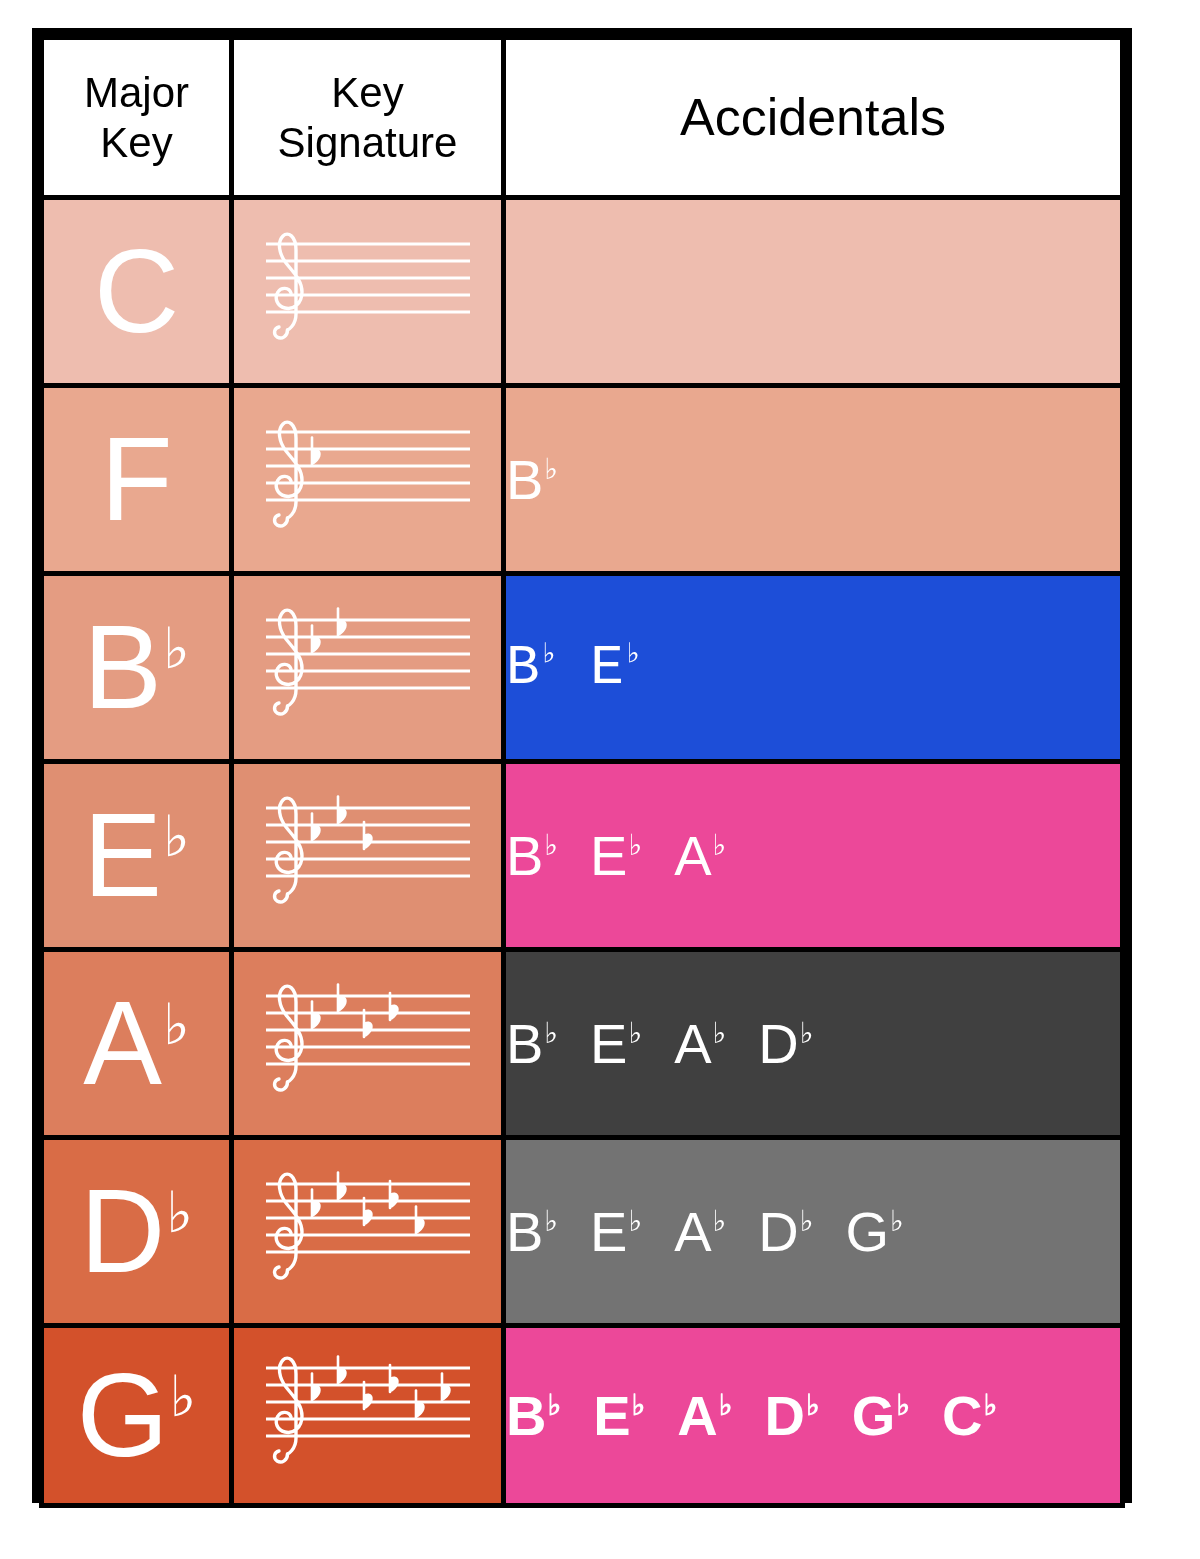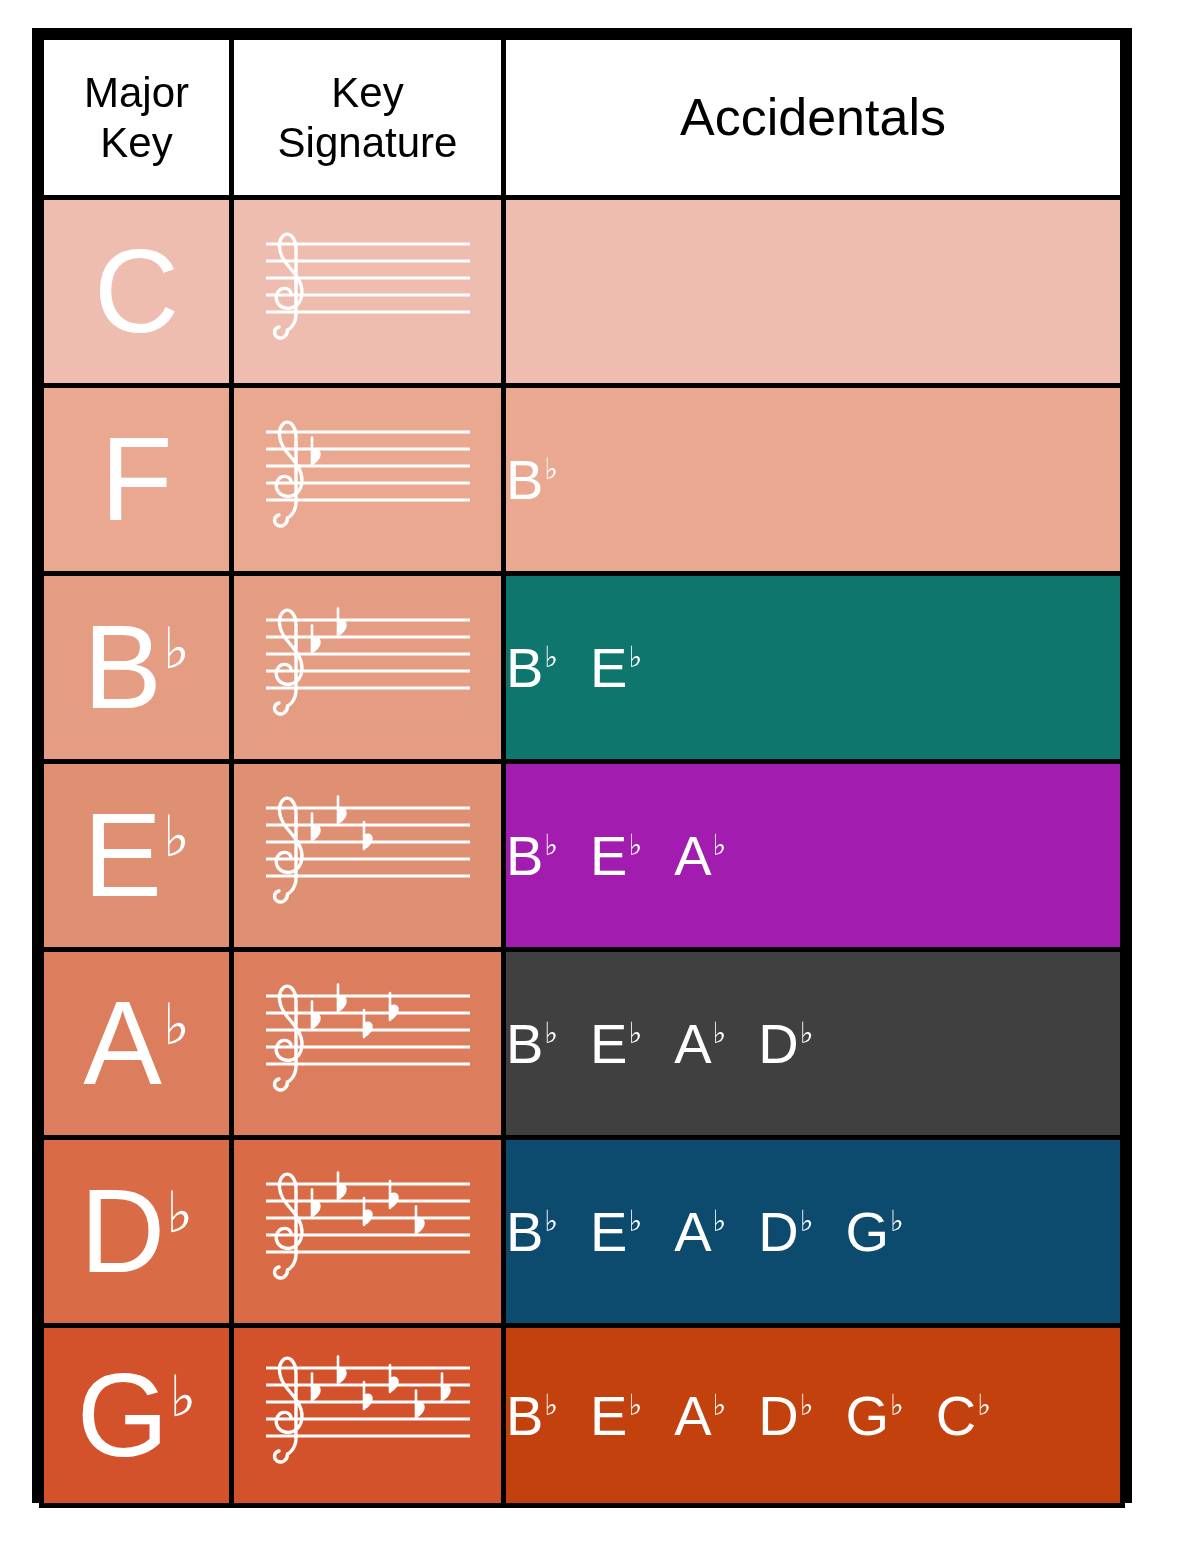--- a/index.html
+++ b/index.html
@@ -266,21 +266,21 @@
       <path d="M 86 10.5 L 86 37.5" stroke="#ffffff" stroke-width="2.6" fill="none" stroke-linecap="round"></path>
       <path d="M 86 23
                C 95 18.5, 99 29.5, 88.2 37
                L 86 37.5
                Z" fill="#ffffff"></path>
     </g>
                 </g>
           </svg>
             </div>
           </td>
-          <td class="acc-cell" style="background: #0f766e;">
+          <td class="acc-cell" style="background: #1d4ed8; font-family: Liberation Mono, monospace;">
             <div class="acc-list"><span class="acc-item"><span>B</span><span class="flat">♭</span></span><span class="acc-item"><span>E</span><span class="flat">♭</span></span></div>
           </td>
         </tr>
         <tr>
           <td class="key-cell" style="background: rgb(223, 143, 114);"><span class="keyname">E<span class="flat">♭</span></span></td>
           <td class="sig-cell" style="background: rgb(223, 143, 114);">
             <div class="staff-holder">
               <svg class="staff" width="232" height="140" viewBox="0 0 232 140" xmlns="http://www.w3.org/2000/svg">
             <g>
                   <line x1="14" y1="22" x2="218" y2="22" stroke="#ffffff" stroke-width="3.2"></line>
@@ -324,21 +324,21 @@
       <path d="M 112 36 L 112 63" stroke="#ffffff" stroke-width="2.6" fill="none" stroke-linecap="round"></path>
       <path d="M 112 48.5
                C 121 44, 125 55, 114.2 62.5
                L 112 63
                Z" fill="#ffffff"></path>
     </g>
                 </g>
           </svg>
             </div>
           </td>
-          <td class="acc-cell" style="background: #a21caf;">
+          <td class="acc-cell" style="background: #ec4899;">
             <div class="acc-list"><span class="acc-item"><span>B</span><span class="flat">♭</span></span><span class="acc-item"><span>E</span><span class="flat">♭</span></span><span class="acc-item"><span>A</span><span class="flat">♭</span></span></div>
           </td>
         </tr>
         <tr>
           <td class="key-cell" style="background: rgb(220, 126, 93);"><span class="keyname">A<span class="flat">♭</span></span></td>
           <td class="sig-cell" style="background: rgb(220, 126, 93);">
             <div class="staff-holder">
               <svg class="staff" width="232" height="140" viewBox="0 0 232 140" xmlns="http://www.w3.org/2000/svg">
             <g>
                   <line x1="14" y1="22" x2="218" y2="22" stroke="#ffffff" stroke-width="3.2"></line>
@@ -461,21 +461,21 @@
       <path d="M 164 44.5 L 164 71.5" stroke="#ffffff" stroke-width="2.6" fill="none" stroke-linecap="round"></path>
       <path d="M 164 57
                C 173 52.5, 177 63.5, 166.2 71
                L 164 71.5
                Z" fill="#ffffff"></path>
     </g>
                 </g>
           </svg>
             </div>
           </td>
-          <td class="acc-cell" style="background: #0c4a6e;">
+          <td class="acc-cell" style="background: #737373;">
             <div class="acc-list"><span class="acc-item"><span>B</span><span class="flat">♭</span></span><span class="acc-item"><span>E</span><span class="flat">♭</span></span><span class="acc-item"><span>A</span><span class="flat">♭</span></span><span class="acc-item"><span>D</span><span class="flat">♭</span></span><span class="acc-item"><span>G</span><span class="flat">♭</span></span></div>
           </td>
         </tr>
         <tr class="last">
           <td class="key-cell" style="background: rgb(211, 81, 43);"><span class="keyname">G<span class="flat">♭</span></span></td>
           <td class="sig-cell" style="background: rgb(211, 81, 43);">
             <div class="staff-holder">
               <svg class="staff" width="232" height="140" viewBox="0 0 232 140" xmlns="http://www.w3.org/2000/svg">
             <g>
                   <line x1="14" y1="22" x2="218" y2="22" stroke="#ffffff" stroke-width="3.2"></line>
@@ -540,19 +540,19 @@
       <path d="M 190 27.5 L 190 54.5" stroke="#ffffff" stroke-width="2.6" fill="none" stroke-linecap="round"></path>
       <path d="M 190 40
                C 199 35.5, 203 46.5, 192.2 54
                L 190 54.5
                Z" fill="#ffffff"></path>
     </g>
                 </g>
           </svg>
             </div>
           </td>
-          <td class="acc-cell" style="background: #c2410c;">
+          <td class="acc-cell" style="background: #ec4899; font-weight: bold;">
             <div class="acc-list"><span class="acc-item"><span>B</span><span class="flat">♭</span></span><span class="acc-item"><span>E</span><span class="flat">♭</span></span><span class="acc-item"><span>A</span><span class="flat">♭</span></span><span class="acc-item"><span>D</span><span class="flat">♭</span></span><span class="acc-item"><span>G</span><span class="flat">♭</span></span><span class="acc-item"><span>C</span><span class="flat">♭</span></span></div>
           </td>
         </tr>
       </tbody>
   </table>
 </div>
 
 </body></html>

